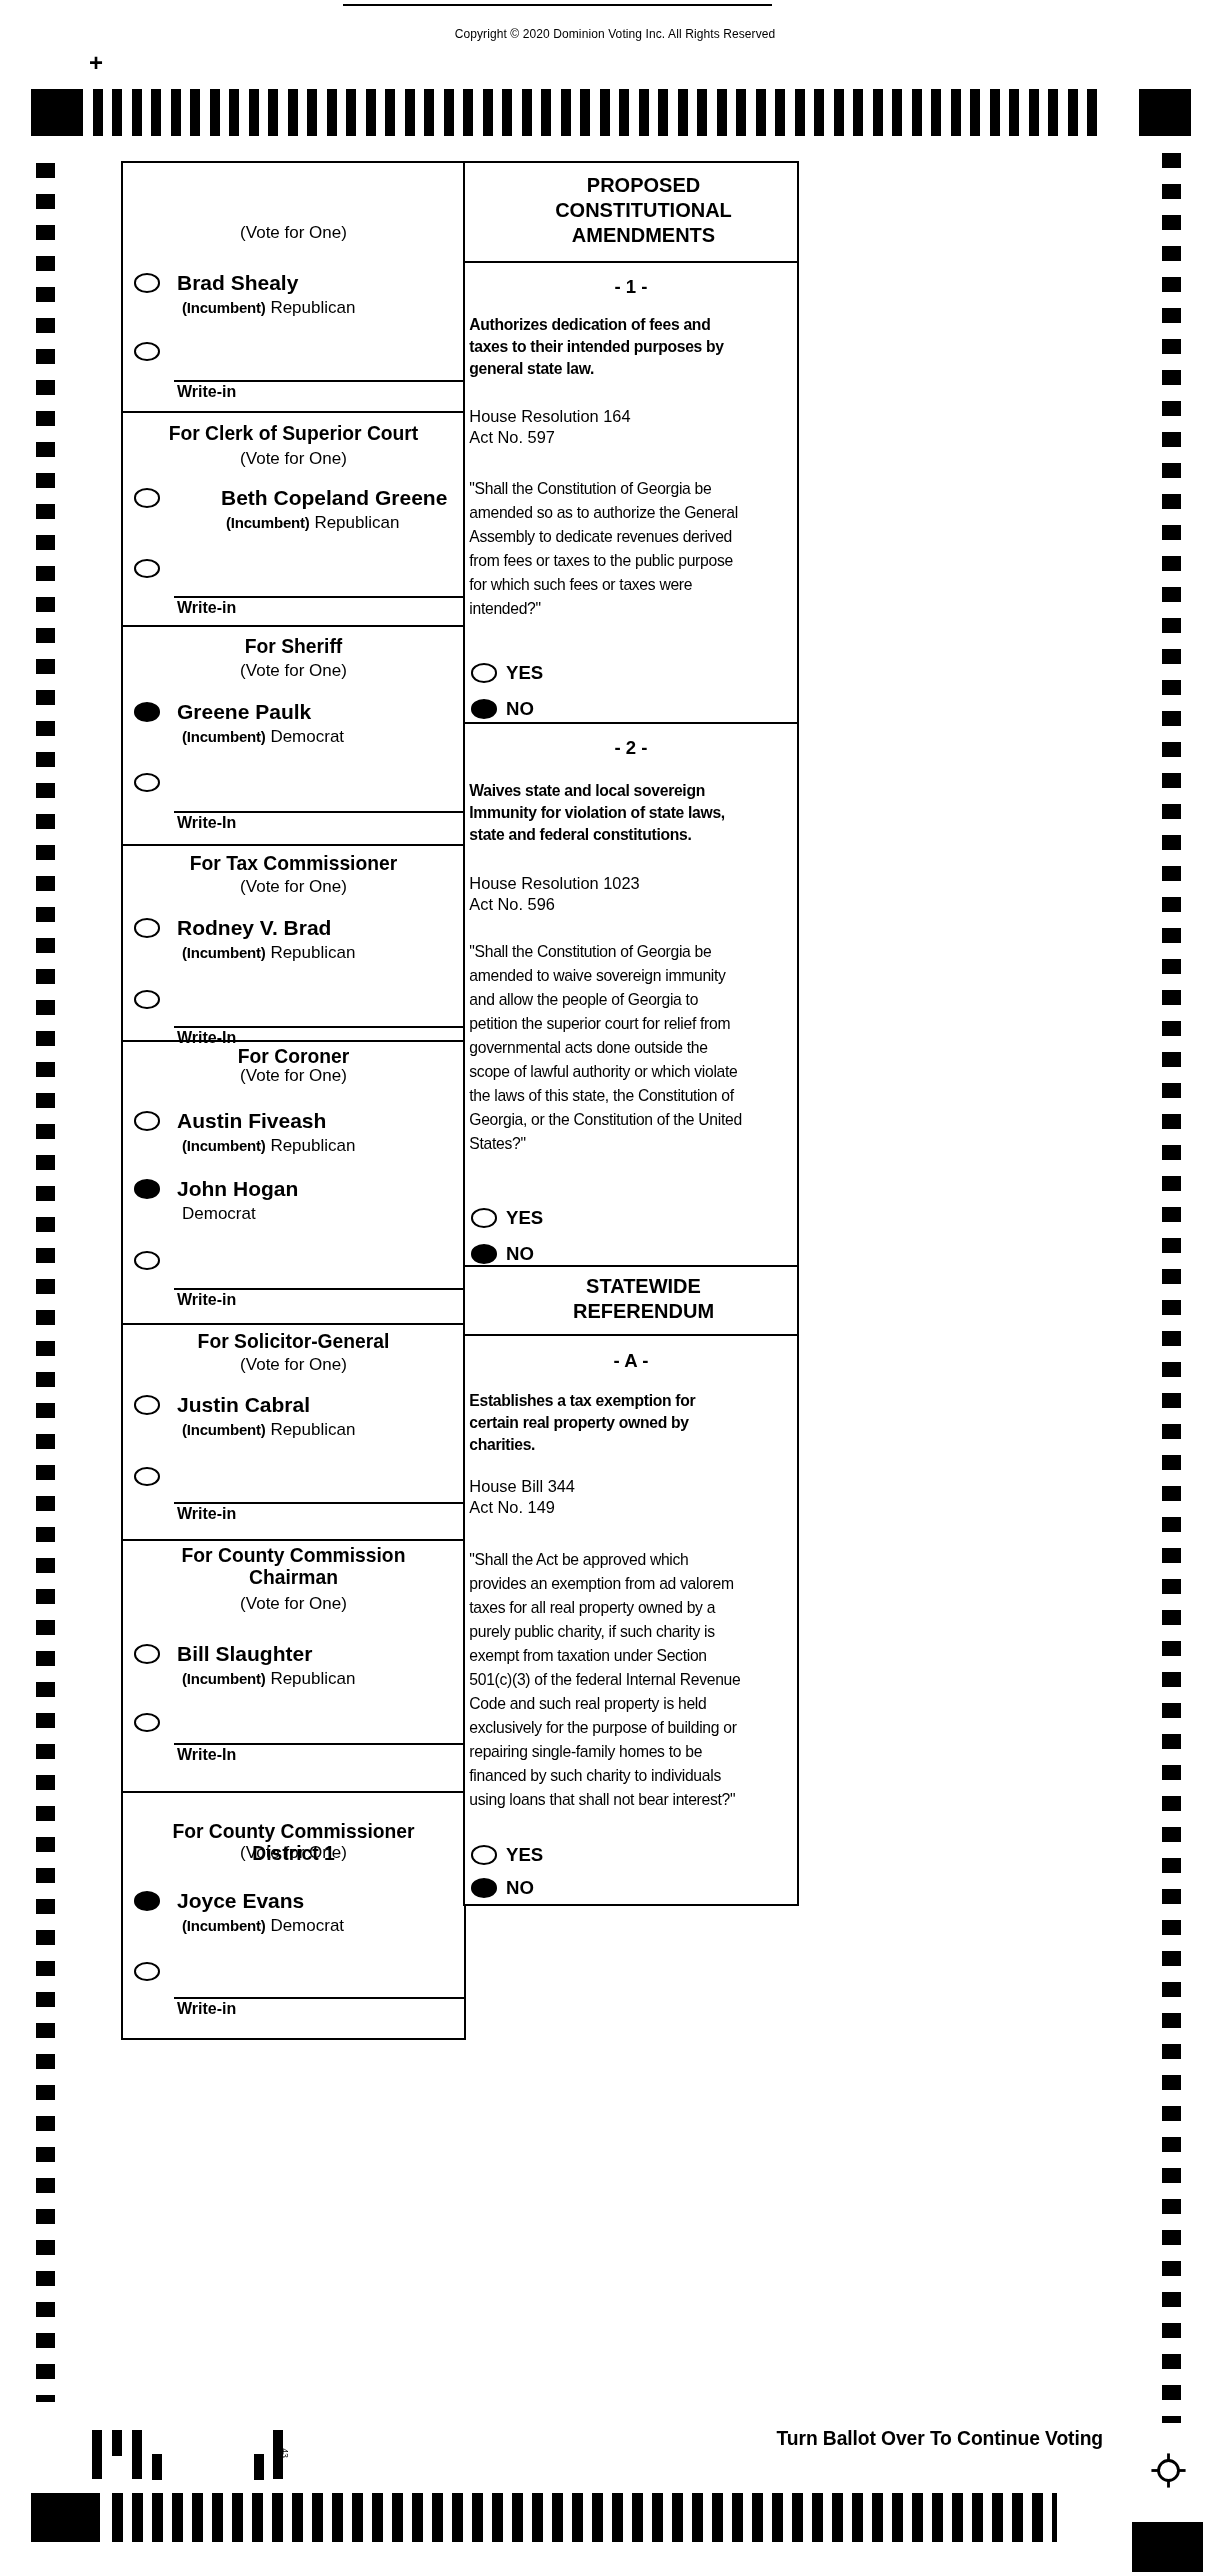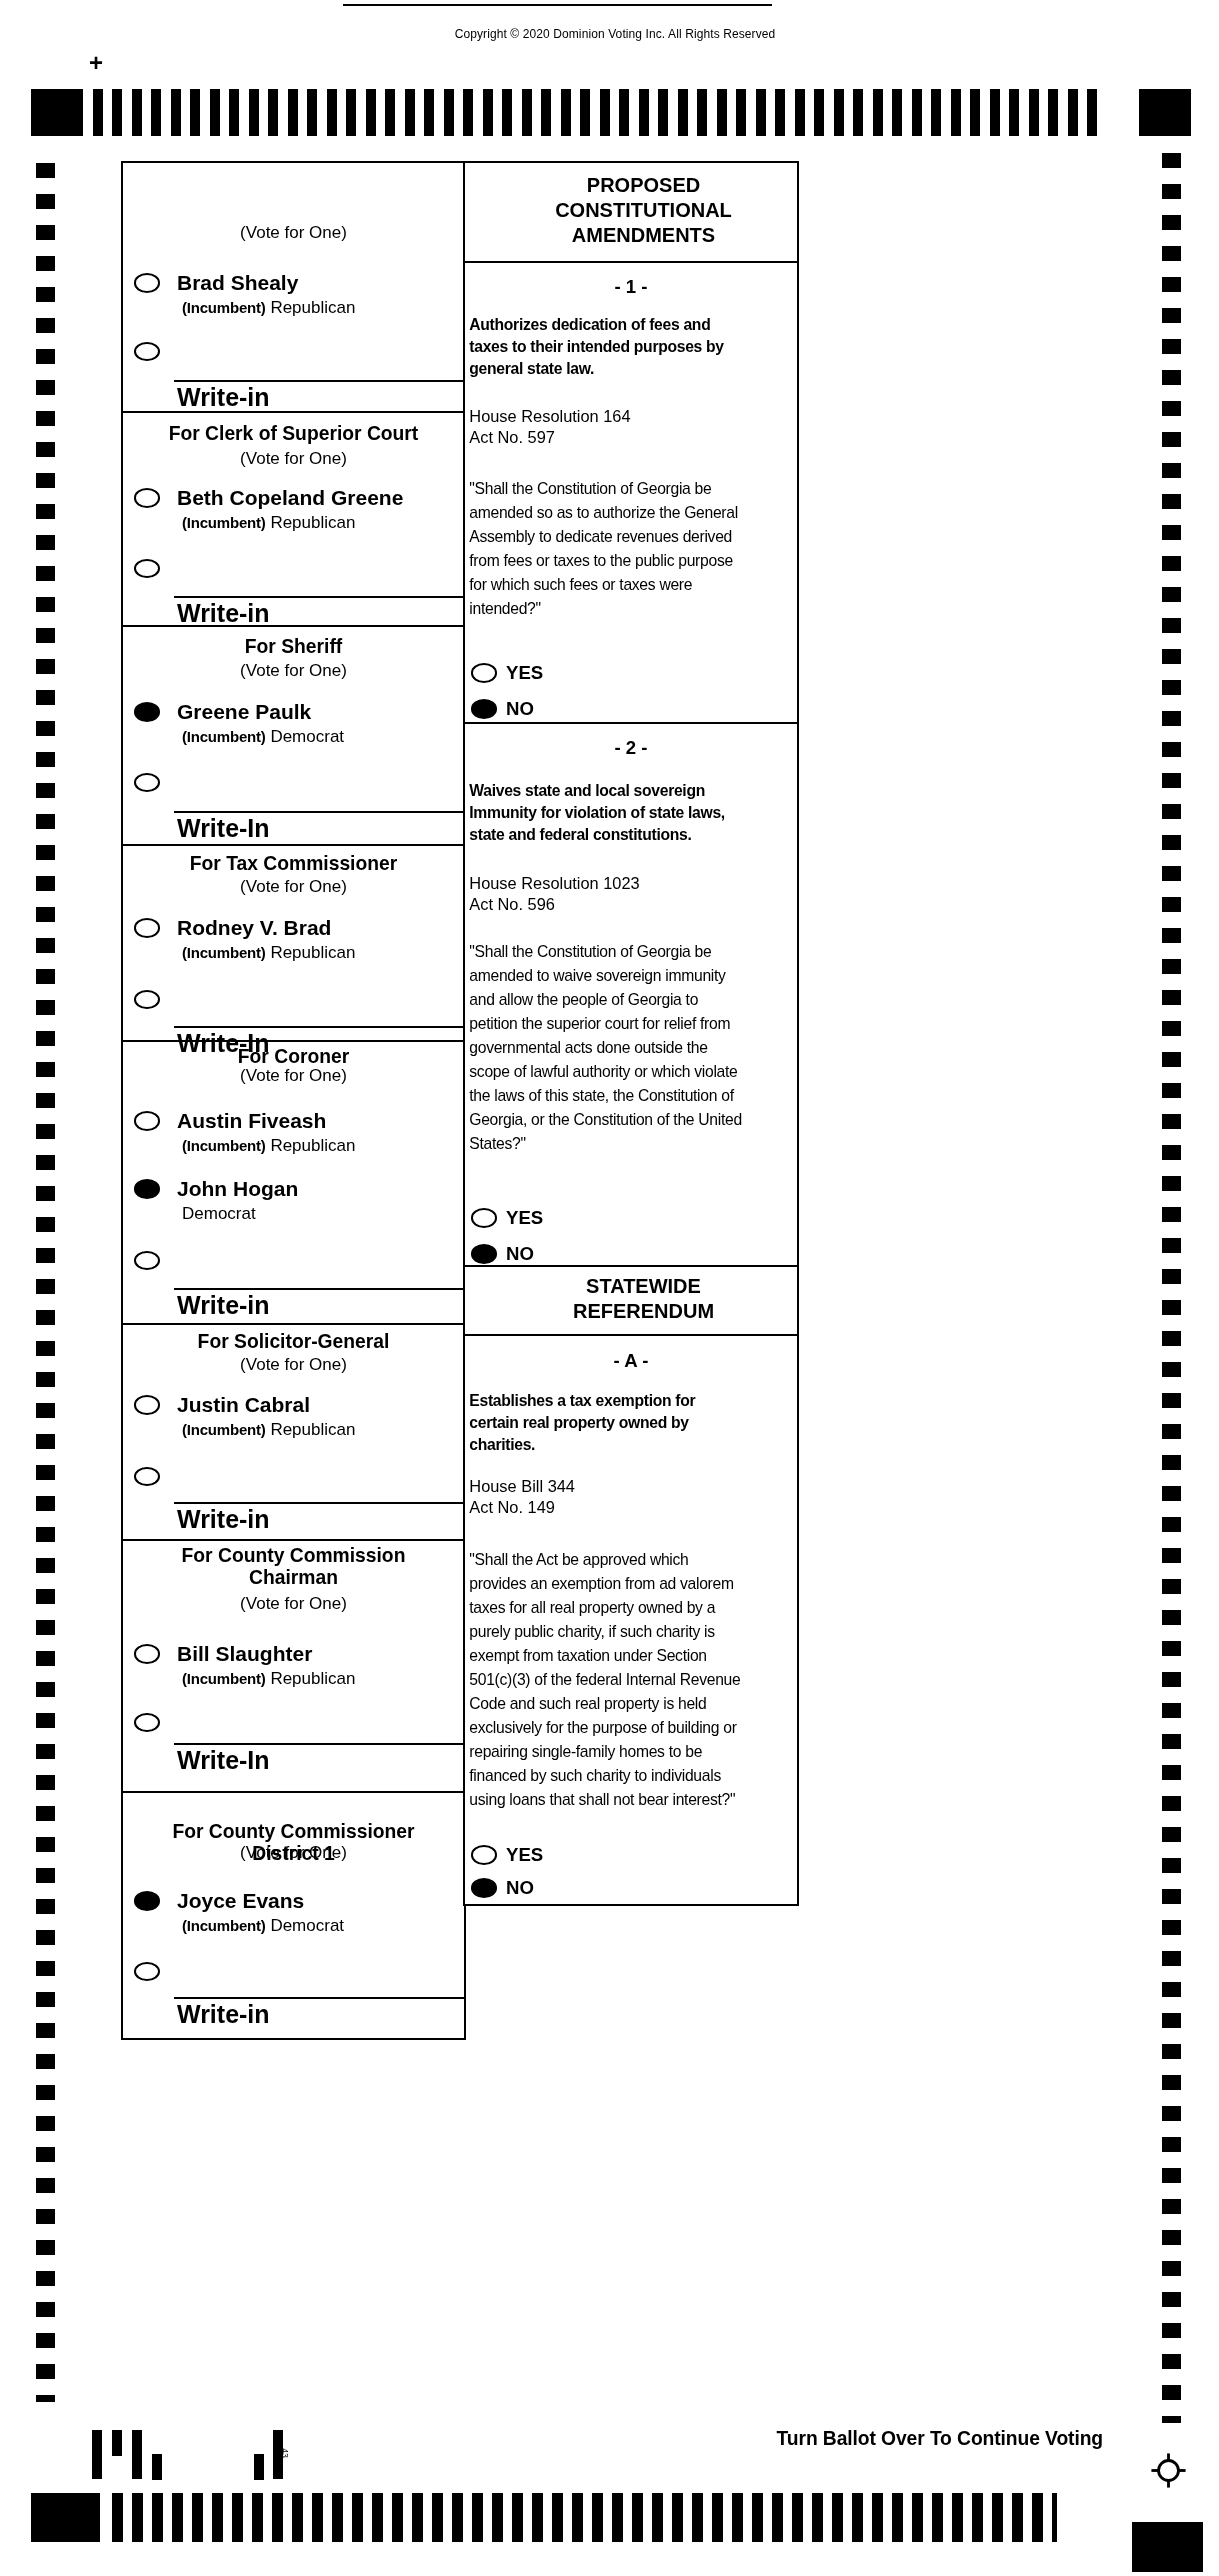--- a/index.html
+++ b/index.html
@@ -33,21 +33,21 @@
   .c-vote{position:absolute;left:0;right:0;text-align:center;font-size:17px;}
   .cand{position:absolute;left:0;right:0;}
   .oval{position:absolute;width:26px;height:19.3px;border:2.1px solid #000;border-radius:50%;background:#fff;box-sizing:border-box;}
   .oval.filled{background:#000;}
   .cand .oval{left:11.4px;top:1.4px;}
   .cand-name{margin-left:54px;font-weight:bold;font-size:21px;line-height:21.4px;}
   .cand-sub{margin-left:59px;margin-top:4.3px;font-size:17px;}
   .cand-sub b{font-size:15px;letter-spacing:-0.2px;}
   .empty-oval{left:11.4px;}
   .wline{position:absolute;left:51px;right:0;border-top:2.1px solid #000;}
-  .wlabel{position:absolute;left:54px;font-weight:bold;font-size:25px;}
+  .wlabel{position:absolute;left:54px;font-weight:bold;font-size:16px;}
   
   .mhead{position:relative;border-bottom:2.1px solid #000;box-sizing:border-box;text-align:center;font-weight:bold;font-size:20px;line-height:25px;white-space:pre-line;padding-left:25px;}
   .measure{position:relative;border-bottom:2.1px solid #000;box-sizing:border-box;}
   .measure:last-child{border-bottom:none;}
   .m-num{position:absolute;left:0;right:0;text-align:center;font-weight:bold;font-size:18.6px;}
   .m-summary{position:absolute;left:4.3px;right:5.7px;font-weight:bold;font-size:15.7px;line-height:22px;white-space:pre-line;letter-spacing:-0.3px;}
   .m-auth{position:absolute;left:4.3px;font-size:16.4px;line-height:21.4px;white-space:pre-line;}
   .m-q{position:absolute;left:4.3px;right:2.9px;font-size:15.7px;line-height:24px;white-space:pre-line;letter-spacing:-0.3px;}
   .choice{position:absolute;left:0;right:0;height:24px;}
   .choice .oval{left:5.7px;top:1.4px;}
@@ -82,21 +82,21 @@
         <div class="cand-sub"><b>(Incumbent)</b> <span>Republican</span></div>
       </div>
       <span class="oval abs empty-oval" style="top:179px;"></span>
       <div class="wline" style="top:217px;"></div>
       <div class="wlabel" style="top:220px;">Write-in</div>
     </div>
 
     <div class="contest" style="height:214px;">
       <div class="c-title" style="top:10px;">For Clerk of Superior Court</div>
       <div class="c-vote" style="top:36px;">(Vote for One)</div>
-      <div class="cand" style="top:74px;">
+      <div class="cand" style="top:74px;padding-left:44px;">
         <span class="oval"></span>
         <div class="cand-name">Beth Copeland Greene</div>
         <div class="cand-sub"><b>(Incumbent)</b> <span>Republican</span></div>
       </div>
       <span class="oval abs empty-oval" style="top:146px;"></span>
       <div class="wline" style="top:183px;"></div>
       <div class="wlabel" style="top:186px;">Write-in</div>
     </div>
 
     <div class="contest" style="height:219px;">

